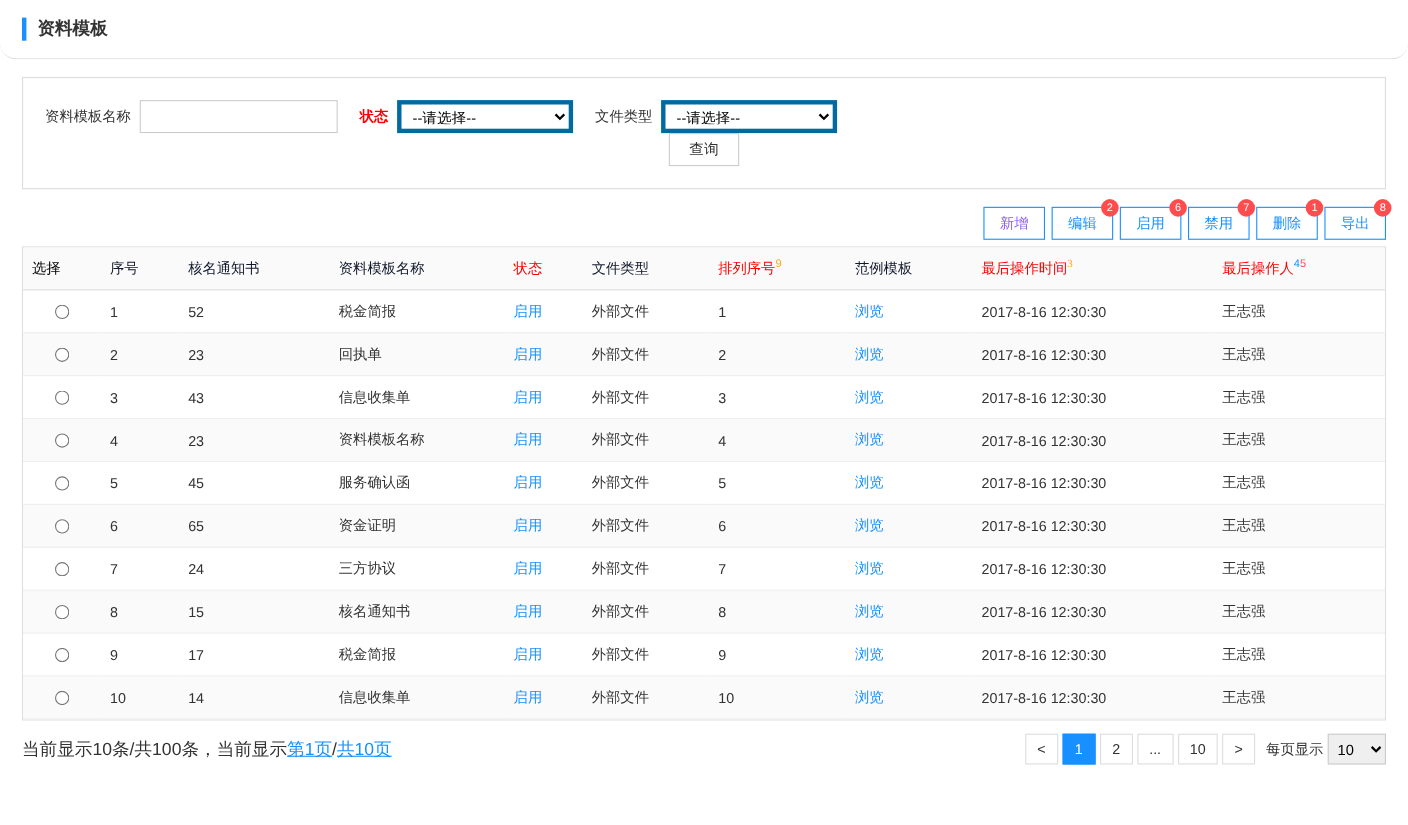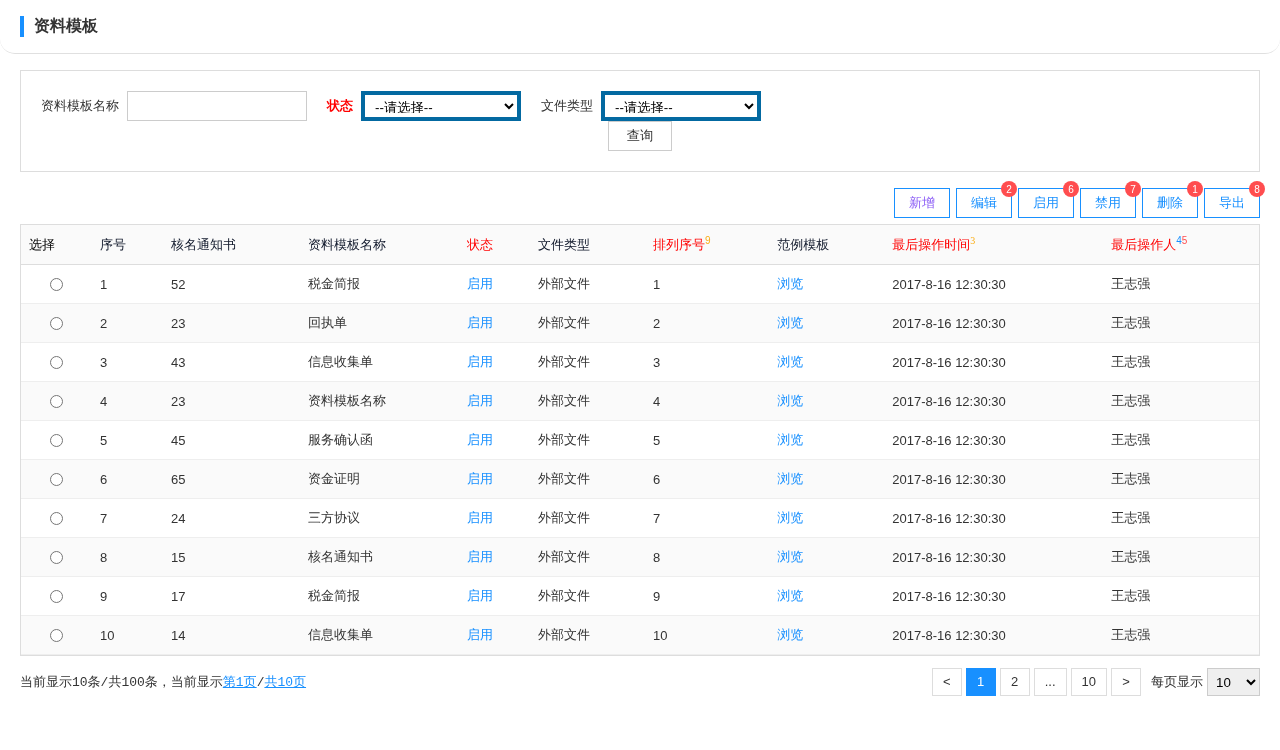--- a/index.html
+++ b/index.html
@@ -27,21 +27,21 @@
     .badge { position: absolute; top: -8px; right: -6px; background: #ff4d4f; color: #fff; border-radius: 50%; width: 16px; height: 16px; font-size: 10px; display: flex; align-items: center; justify-content: center; }
     .table-wrapper { margin: 0 20px; border: 1px solid #ddd; }
     table { width: 100%; border-collapse: collapse; }
     thead tr { background: #fafafa; }
     thead th { padding: 10px 8px; text-align: left; border-bottom: 1px solid #ddd; font-weight: normal; color: #0f172a; white-space: nowrap; }
     tbody tr { border-bottom: 1px solid #eee; }
     tbody td { padding: 10px 8px; }
     .status-enable { color: #1890ff; cursor: pointer; }
     .link-browse { color: #1890ff; cursor: pointer; text-decoration: none; margin-top: 20px; }
     .pagination { display: flex; align-items: center; justify-content: space-between; margin: 12px 20px; }
-    .page-info { font-size: 13px; color: #333; font-family: Liberation Mono, monospace; }
+    .page-info { font-size: 16px; color: #333; }
     .page-info a { color: #1890ff; }
     .page-btns { display: flex; align-items: center; gap: 4px; }
     .page-btn { border: 1px solid #ddd; background: #fff; padding: 4px 10px; cursor: pointer; min-width: 30px; text-align: center; color: #333; font-size: 13px; height: 28px; line-height: 18px; }
     .page-btn.active { background: #1890ff; color: #fff; border-color: #1890ff; }
     .page-size-label { margin-left: 10px; color: #333; }
     .page-size-select { border: 1px solid #ccc; padding: 3px 4px; height: 28px; margin-left: 4px; }
     .radio-cell { display: flex; align-items: center; justify-content: center; }
     input[type="radio"] { cursor: pointer; }
   </style>
 </head>

